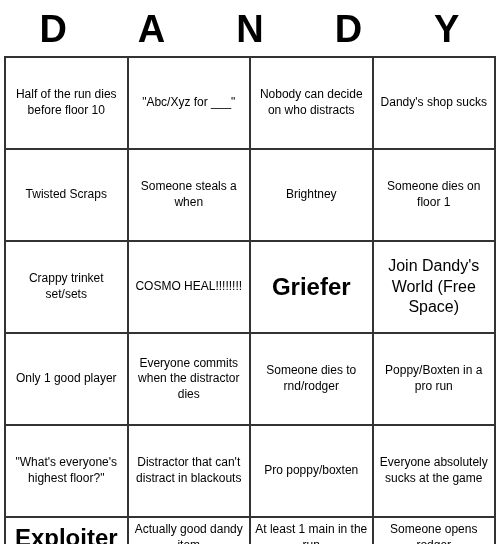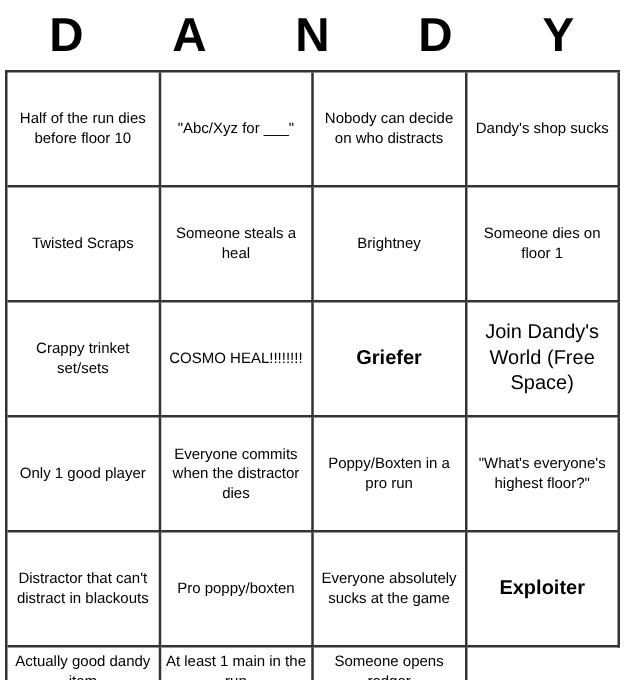--- a/index.html
+++ b/index.html
@@ -48,50 +48,51 @@
       text-align: center;
       padding: 4px;
       font-size: 12px;
       line-height: 1.3;
       font-family: Arial, sans-serif;
     }
     .bingo-cell.free-space {
       font-size: 16px;
     }
     .bingo-cell.large-text {
-      font-size: 16px;
+      font-size: 24px;
       font-weight: bold;
     }
   </style>
 </head>
 <body>
 
 <div class="bingo-card">
   <div class="bingo-header">
     <div class="bingo-header-cell">D</div>
     <div class="bingo-header-cell">A</div>
     <div class="bingo-header-cell">N</div>
     <div class="bingo-header-cell">D</div>
     <div class="bingo-header-cell">Y</div>
   </div>
   <div class="bingo-grid" id="grid">
   <div class="bingo-cell">Half of the run dies before floor 10</div>
       <div class="bingo-cell">"Abc/Xyz for ___"</div>
       <div class="bingo-cell">Nobody can decide on who distracts</div>
       <div class="bingo-cell">Dandy's shop sucks</div>
       <div class="bingo-cell">Twisted Scraps</div>
-      <div class="bingo-cell">Someone steals a heal</div>
+      <div class="bingo-cell">Someone steals a when</div>
       <div class="bingo-cell">Brightney</div>
       <div class="bingo-cell">Someone dies on floor 1</div>
       <div class="bingo-cell">Crappy trinket set/sets</div>
       <div class="bingo-cell">COSMO HEAL!!!!!!!!</div>
       <div class="bingo-cell large-text">Griefer</div>
       <div class="bingo-cell free-space">Join Dandy's World (Free Space)</div>
       <div class="bingo-cell">Only 1 good player</div>
       <div class="bingo-cell">Everyone commits when the distractor dies</div>
+      <div class="bingo-cell">Someone dies to rnd/rodger</div>
       <div class="bingo-cell">Poppy/Boxten in a pro run</div>
       <div class="bingo-cell">"What's everyone's highest floor?"</div>
       <div class="bingo-cell">Distractor that can't distract in blackouts</div>
       <div class="bingo-cell">Pro poppy/boxten</div>
       <div class="bingo-cell">Everyone absolutely sucks at the game</div>
       <div class="bingo-cell large-text">Exploiter</div>
       <div class="bingo-cell">Actually good dandy item</div>
       <div class="bingo-cell">At least 1 main in the run</div>
       <div class="bingo-cell">Someone opens rodger</div>
     </div>

